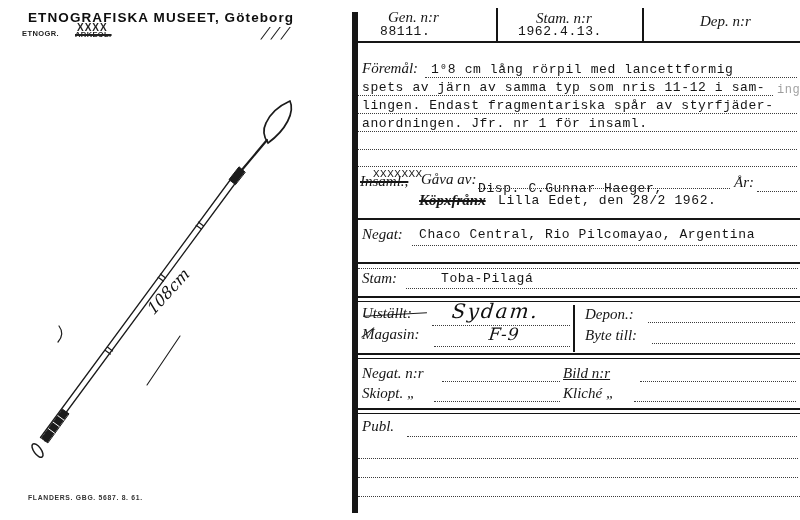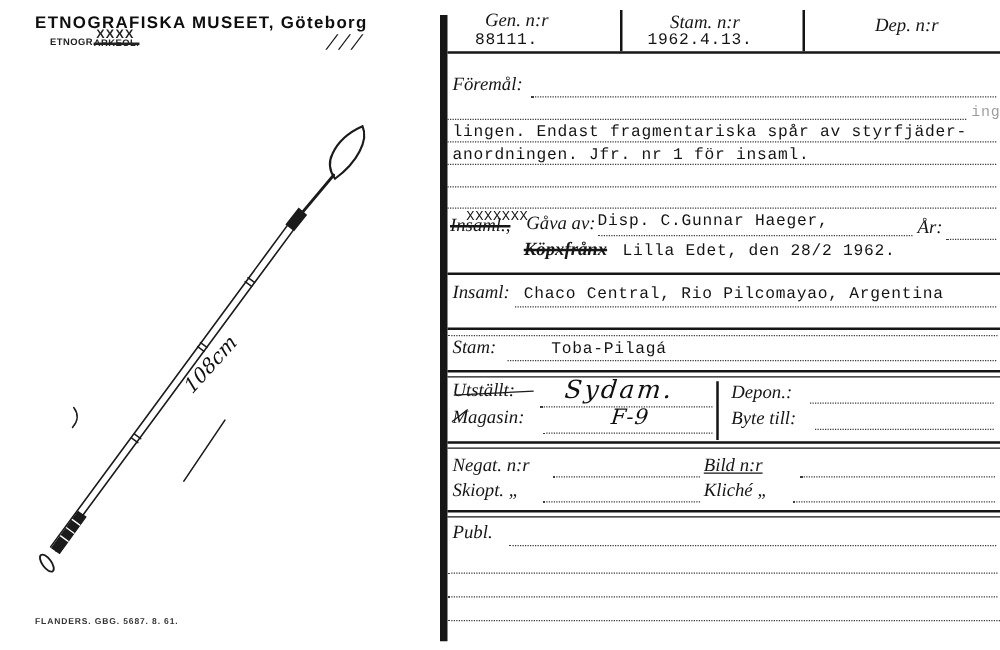--- a/index.html
+++ b/index.html
@@ -36,21 +36,21 @@
   .bleed{opacity:0.42;}
   .markline{background:#1b1b1b;height:1.4px;}
 </style>
 </head>
 <body>
 
 <div id="screen">
 
   <div class="abs title" style="left:28px;top:10px;">ETNOGRAFISKA MUSEET, Göteborg</div>
 
-  <div class="abs tiny" style="left:40px;top:29px;font-size:7.5px;">ETNOGR.</div>
+  <div class="abs tiny" style="left:22px;top:29px;font-size:7.5px;">ETNOGR.</div>
   <div class="abs tiny" style="left:77px;top:22px;font-size:10px;letter-spacing:1px;">XXXX</div>
   <div class="abs tiny strike" style="left:75px;top:30px;font-size:7.5px;">ARKEOL.</div>
 
   <div class="abs tally" style="left:263px;top:24px;">///</div>
 
   <svg class="abs" style="left:0;top:0;" width="350" height="520" viewBox="0 0 350 520">
     <g stroke="#1b1b1b" fill="none" stroke-linecap="round">
 
       <path d="M290,101 C295,112 286,130 268,143 C263,136 263,129 266,123 C271,112 281,105 290,101 Z" stroke-width="1.7"></path>
 
@@ -85,42 +85,44 @@
   <div class="abs lbl" style="left:388px;top:10px;">Gen. n:r</div>
   <div class="abs type" style="left:380px;top:25px;">88111.</div>
   <div class="abs vline" style="left:496px;top:8px;height:33px;"></div>
   <div class="abs lbl" style="left:536px;top:11px;">Stam. n:r</div>
   <div class="abs type" style="left:518px;top:25px;">1962.4.13.</div>
   <div class="abs vline" style="left:642px;top:8px;height:33px;"></div>
   <div class="abs lbl" style="left:700px;top:14px;">Dep. n:r</div>
   <div class="abs solid" style="left:358px;top:41px;width:442px;height:2.4px;"></div>
 
   <div class="abs lbl" style="left:362px;top:61px;font-family:Liberation Serif, serif;">Föremål:</div>
+  <div class="abs type" style="left:431px;top:63px;">1⁰8 cm lång rörpil med lancettformig</div>
+  <div class="abs type" style="left:362px;top:81px;">spets av järn av samma typ som nris 11-12 i sam-</div>
   <div class="abs type bleed" style="left:777px;top:84px;font-size:12px;">ing</div>
   <div class="abs type" style="left:362px;top:99px;">lingen. Endast fragmentariska spår av styrfjäder-</div>
   <div class="abs type" style="left:362px;top:117px;">anordningen. Jfr. nr 1  för insaml.</div>
   <div class="abs dots" style="left:425px;top:77px;width:372px;"></div>
   <div class="abs dots" style="left:358px;top:95px;width:415px;"></div>
   <div class="abs dots" style="left:358px;top:113px;width:439px;"></div>
   <div class="abs dots" style="left:358px;top:131px;width:439px;"></div>
   <div class="abs dots" style="left:358px;top:149px;width:439px;"></div>
   <div class="abs dots" style="left:358px;top:166px;width:439px;"></div>
 
   <div class="abs type-sm" style="left:359px;top:168px;padding-left:14px;">XXXXXXX</div>
   <div class="abs lbl strike" style="left:360px;top:174px;">Insaml.,</div>
   <div class="abs lbl" style="left:421px;top:172px;">Gåva av:</div>
-  <div class="abs type" style="left:478px;top:170px;">Disp. C.Gunnar Haeger,</div>
+  <div class="abs type" style="left:478px;top:182px;">Disp. C.Gunnar Haeger,</div>
   <div class="abs dots" style="left:478px;top:188px;width:252px;"></div>
   <div class="abs lbl" style="left:734px;top:175px;">År:</div>
   <div class="abs dots" style="left:757px;top:191px;width:40px;"></div>
   <div class="abs lbl strike" style="left:419px;top:193px;font-weight:700;">Köpxfrånx</div>
   <div class="abs type" style="left:498px;top:194px;">Lilla Edet, den 28/2 1962.</div>
   <div class="abs solid" style="left:358px;top:218px;width:442px;height:2.2px;"></div>
 
-  <div class="abs lbl" style="left:362px;top:227px;">Insaml:</div>
+  <div class="abs lbl" style="left:362px;top:227px;">Negat:</div>
   <div class="abs type" style="left:419px;top:228px;">Chaco Central, Rio Pilcomayao, Argentina</div>
   <div class="abs dots" style="left:412px;top:245px;width:385px;"></div>
   <div class="abs solid" style="left:358px;top:262px;width:442px;height:2px;"></div>
   <div class="abs dots" style="left:358px;top:268px;width:440px;"></div>
 
   <div class="abs lbl" style="left:362px;top:271px;">Stam:</div>
   <div class="abs type" style="left:441px;top:272px;">Toba-Pilagá</div>
   <div class="abs dots" style="left:406px;top:288px;width:391px;"></div>
   <div class="abs dbl" style="left:358px;top:296px;width:442px;"></div>
 

